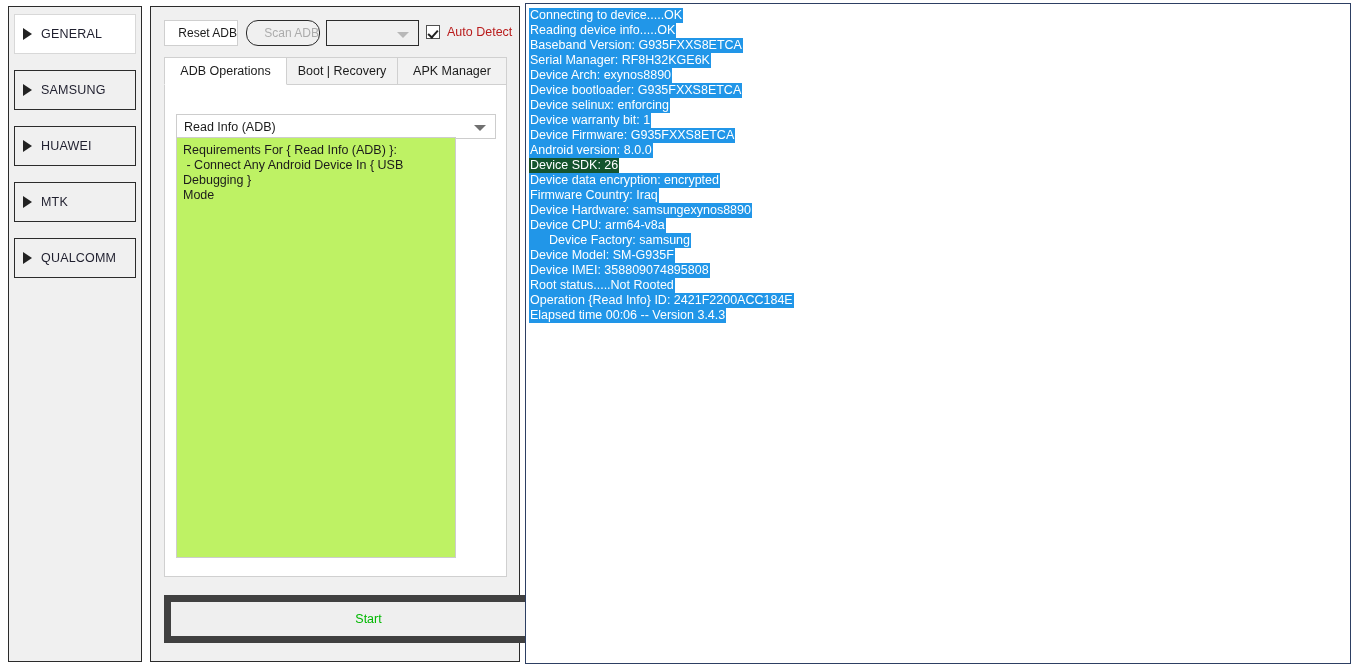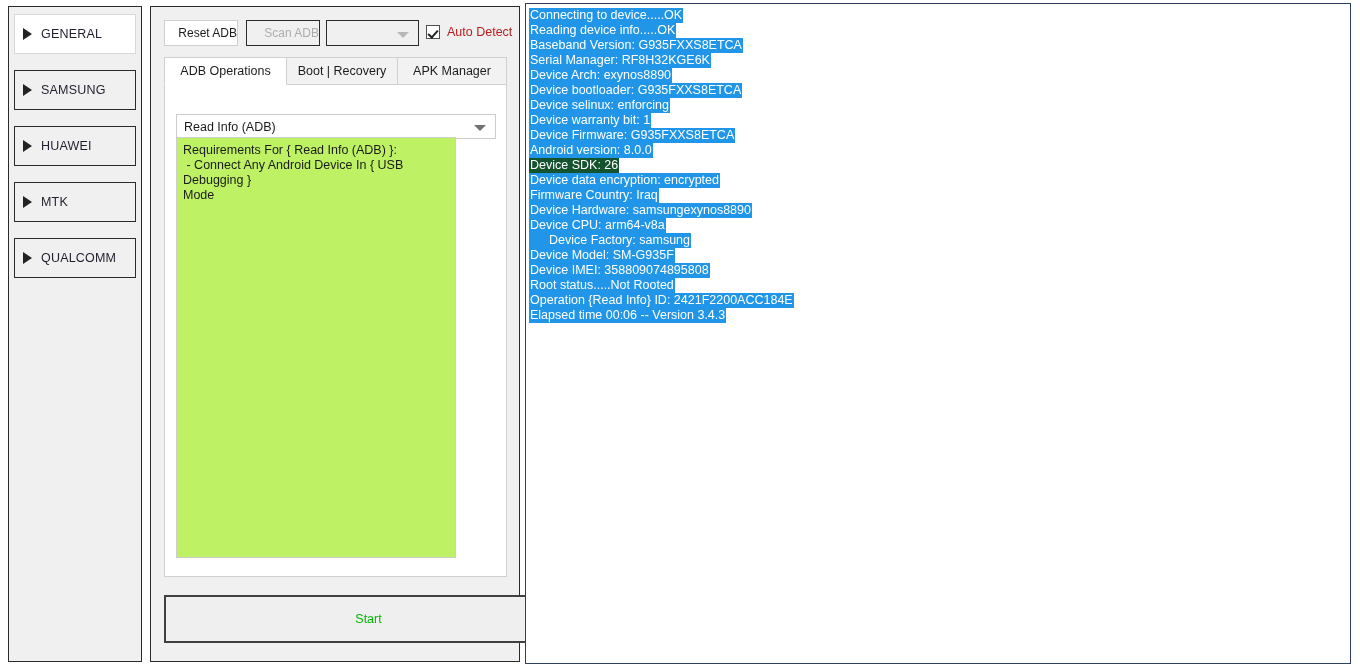--- a/index.html
+++ b/index.html
@@ -217,21 +217,21 @@
     white-space: pre-wrap;
     overflow: hidden;
     cursor: text;
   }
   #start-btn {
     position: absolute;
     left: 13px; top: 588px;
     width: 409px; height: 48px;
     box-sizing: border-box;
     background: #efefef;
-    border: 2px solid #404040;
+    border: 7px solid #404040;
     display: flex;
     align-items: center;
     justify-content: center;
     cursor: pointer;
     user-select: none;
   }
   #start-label {
     font-size: 12.5px;
     color: #00b800;
   }
@@ -290,21 +290,21 @@
       <span class="side-label">QUALCOMM</span>
     </div>
   </div>
 
 <div id="center">
 
   <div class="btn" id="reset-adb">
     <span>Reset ADB</span>
   </div>
 
-  <div class="btn" id="scan-adb" style="color: rgb(172, 172, 172);">
+  <div class="btn" id="scan-adb" style="color: rgb(172, 172, 172); border-radius: 12px;">
     <span>Scan ADB</span>
   </div>
 
   <div id="device-combo">
     <span class="combo-arrow"></span>
   </div>
 
   <div id="auto-detect-wrap">
     <span id="auto-detect-box"></span>
     <span id="auto-detect-label">Auto Detect</span>

